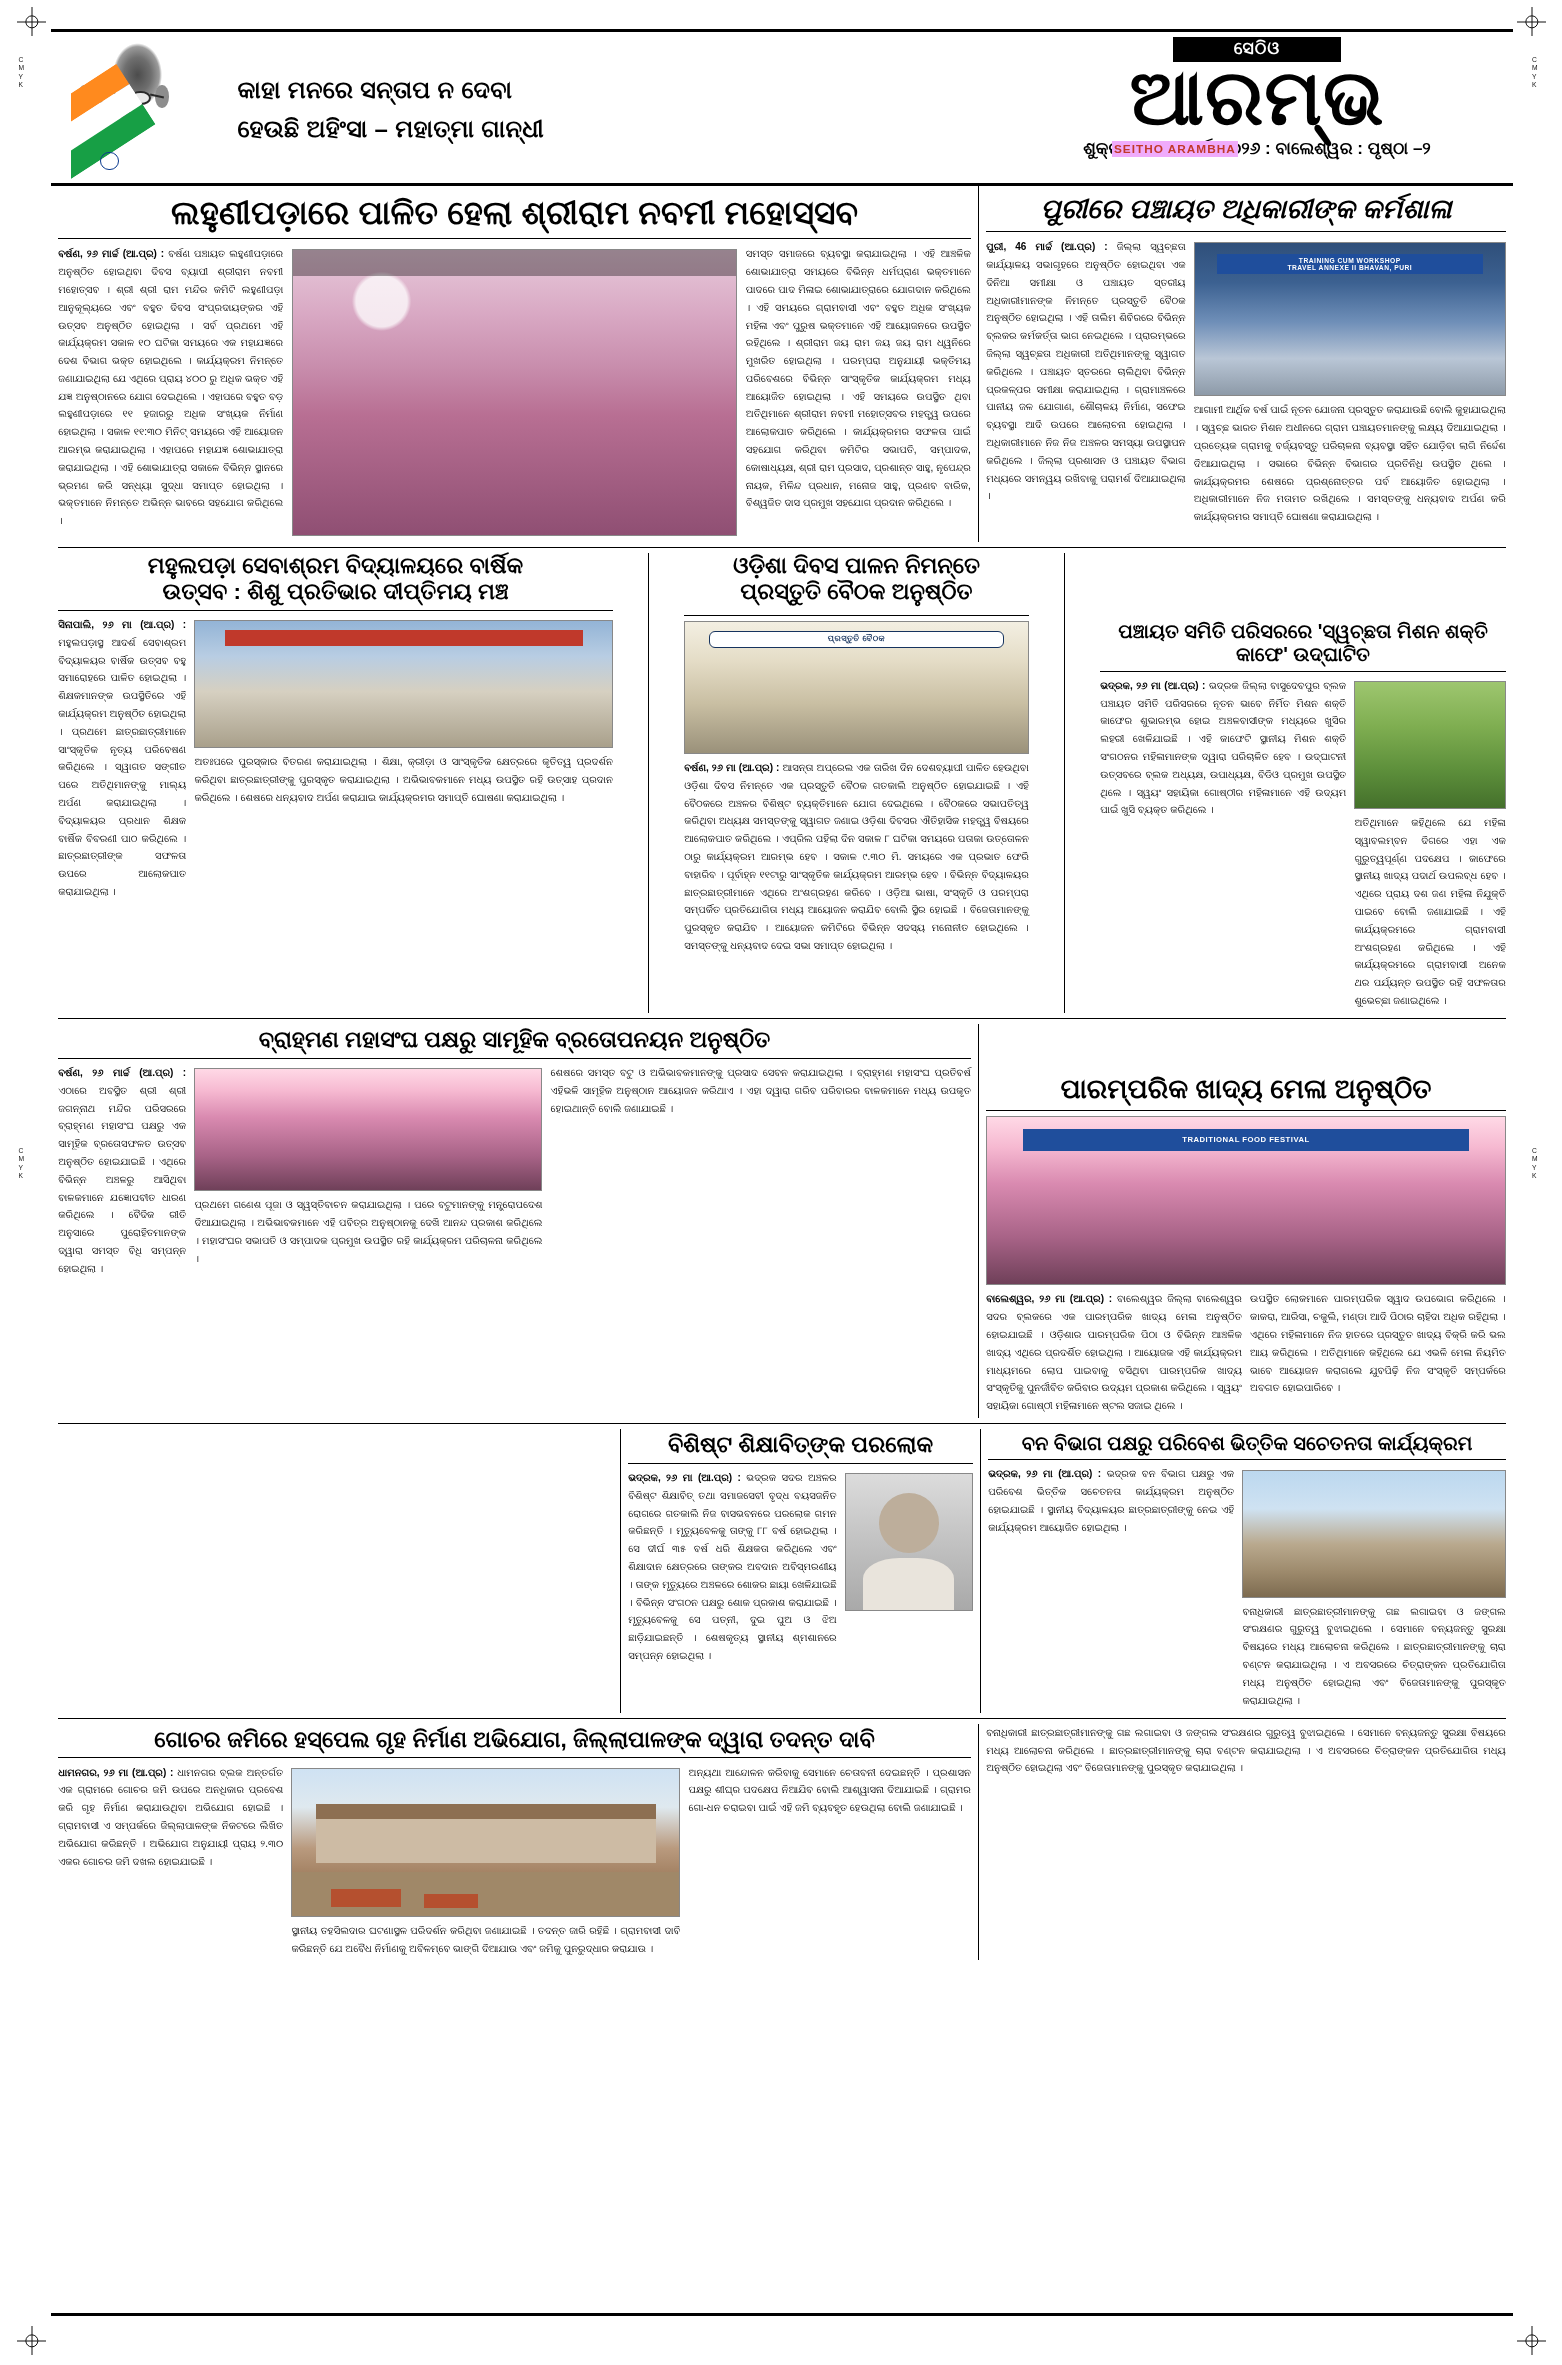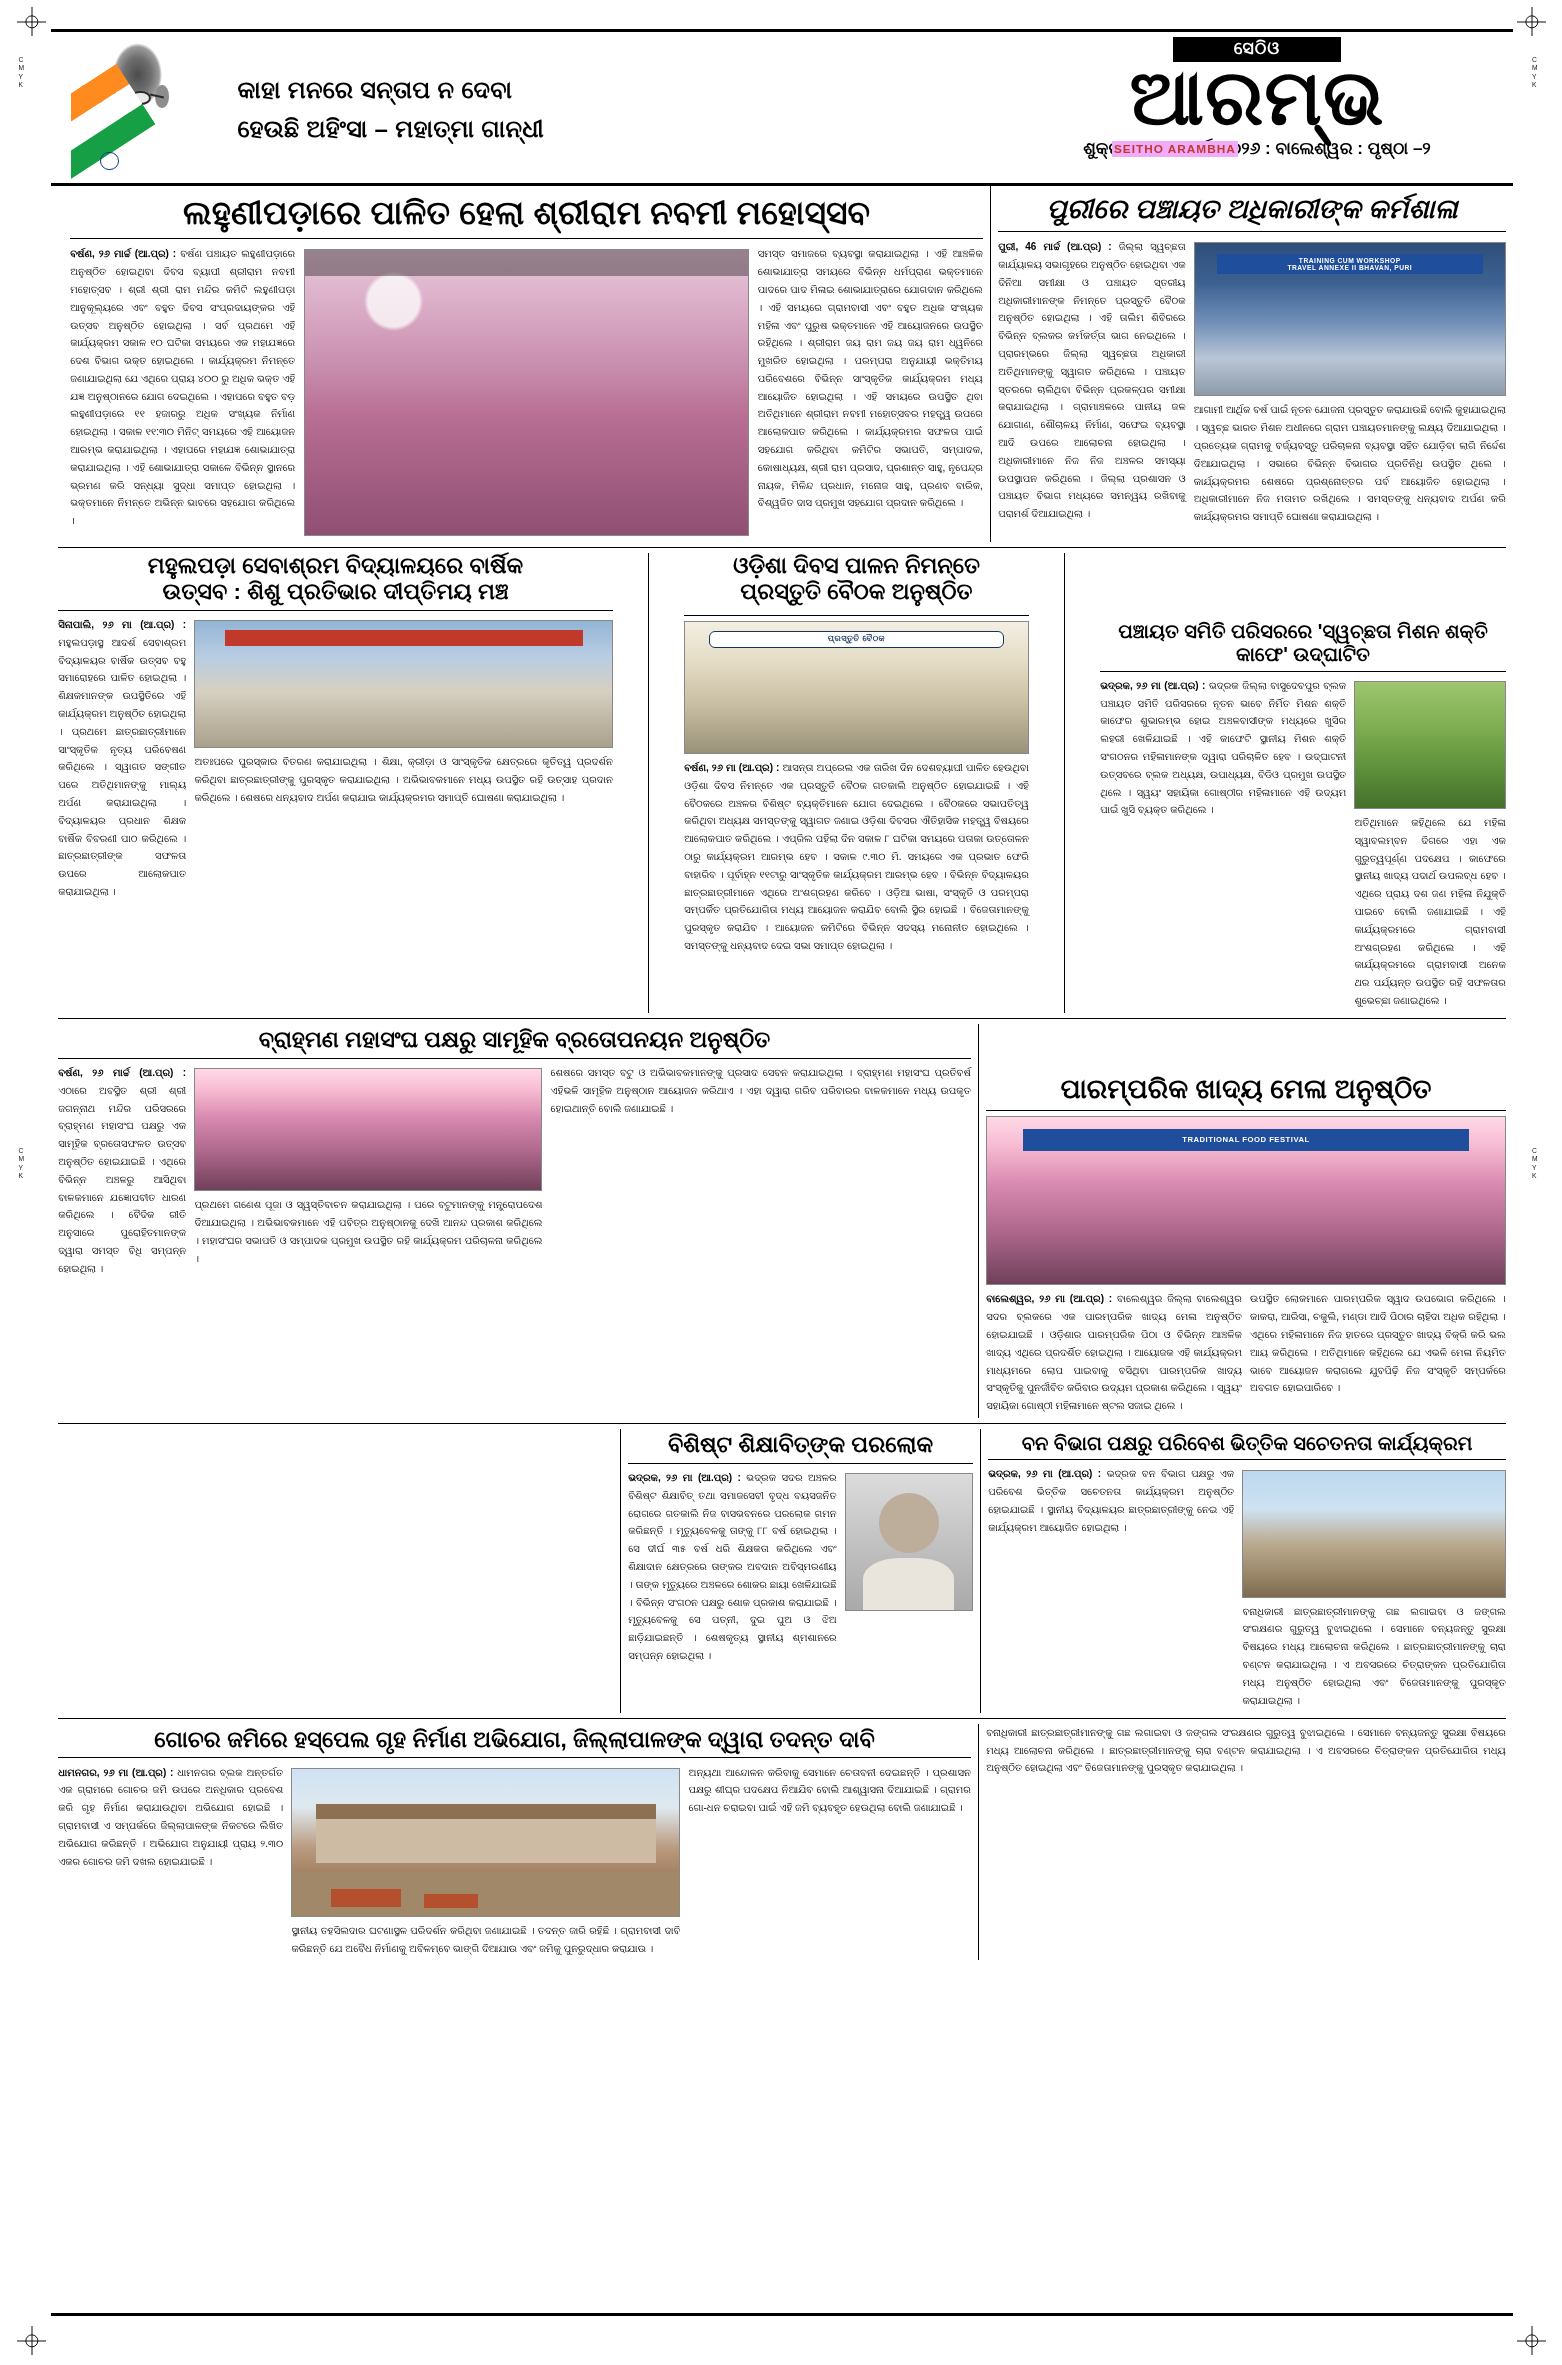--- a/index.html
+++ b/index.html
@@ -239,21 +239,21 @@
       <div class="brand-title">ଆରମ୍ଭ</div>
       <div class="brand-sub">SEITHO ARAMBHA</div>
       <div class="brand-date">ଶୁକ୍ରବାର, ୨୭ ମାର୍ଚ୍ଚ, ୨୦୨୬ : ବାଲେଶ୍ୱର : ପୃଷ୍ଠା –୨</div>
     </div>
   </div>
 
   <div class="body-area">
 
     <div style="display:flex;">
 
-      <div style="width:927px; padding:0 7.2px;margin-left:12px;">
+      <div style="width:927px; padding:0 7.2px;">
         <div class="hl hl-xl" style="padding:8.2px 0 5.1px;">ଲହୁଣୀପଡ଼ାରେ ପାଳିତ ହେଲା ଶ୍ରୀରାମ ନବମୀ ମହୋସ୍ସବ</div>
         <div class="rule-h" style="margin-bottom:6.1px;"></div>
 
         <div style="display:flex; gap:9.2px;">
           <div style="width:225px;">
             <div class="txt">
                 <p><b>ବର୍ଷଣ, ୨୬ ମାର୍ଚ୍ଚ (ଆ.ପ୍ର) :</b>
             <span>ବର୍ଷଣ ପଞ୍ଚାୟତ ଲହୁଣୀପଡ଼ାରେ ଅନୁଷ୍ଠିତ ହୋଇଥିବା ଦିବସ ବ୍ୟାପୀ ଶ୍ରୀରାମ ନବମୀ ମହୋତ୍ସବ । ଶ୍ରୀ ଶ୍ରୀ ରାମ ମନ୍ଦିର କମିଟି ଲହୁଣୀପଡ଼ା ଆନୁକୂଲ୍ୟରେ ଏବଂ ବହୁତ ଦିବସ ସଂପ୍ରଦାୟଙ୍କର ଏହି ଉତ୍ସବ ଅନୁଷ୍ଠିତ ହୋଇଥିଲା । ସର୍ବ ପ୍ରଥମେ ଏହି କାର୍ଯ୍ୟକ୍ରମ ସକାଳ ୧୦ ଘଟିକା ସମୟରେ ଏକ ମହାଯଜ୍ଞରେ ଦେଶ ବିଭାଗ ଭକ୍ତ ହୋଇଥିଲେ । କାର୍ଯ୍ୟକ୍ରମ ନିମନ୍ତେ ଜଣାଯାଇଥିଲା ଯେ ଏଥିରେ ପ୍ରାୟ ୪୦୦ ରୁ ଅଧିକ ଭକ୍ତ ଏହି ଯଜ୍ଞ ଅନୁଷ୍ଠାନରେ ଯୋଗ ଦେଇଥିଲେ । ଏହାପରେ ବହୁତ ବଡ଼ ଲହୁଣୀପଡ଼ାରେ ୧୧ ହଜାରରୁ ଅଧିକ ସଂଖ୍ୟକ ନିର୍ମାଣ ହୋଇଥିଲା । ସକାଳ ୧୧:୩୦ ମିନିଟ୍ ସମୟରେ ଏହି ଆୟୋଜନ ଆରମ୍ଭ କରାଯାଇଥିଲା । ଏହାପରେ ମହାଯଜ୍ଞ ଶୋଭାଯାତ୍ରା କରାଯାଇଥିଲା । ଏହି ଶୋଭାଯାତ୍ରା ସକାଳେ ବିଭିନ୍ନ ସ୍ଥାନରେ ଭ୍ରମଣ କରି ସନ୍ଧ୍ୟା ସୁଦ୍ଧା ସମାପ୍ତ ହୋଇଥିଲା । ଭକ୍ତମାନେ ନିମନ୍ତେ ଅଭିନ୍ନ ଭାବରେ ସହଯୋଗ କରିଥିଲେ ।</span></p>
               </div>
           </div>

